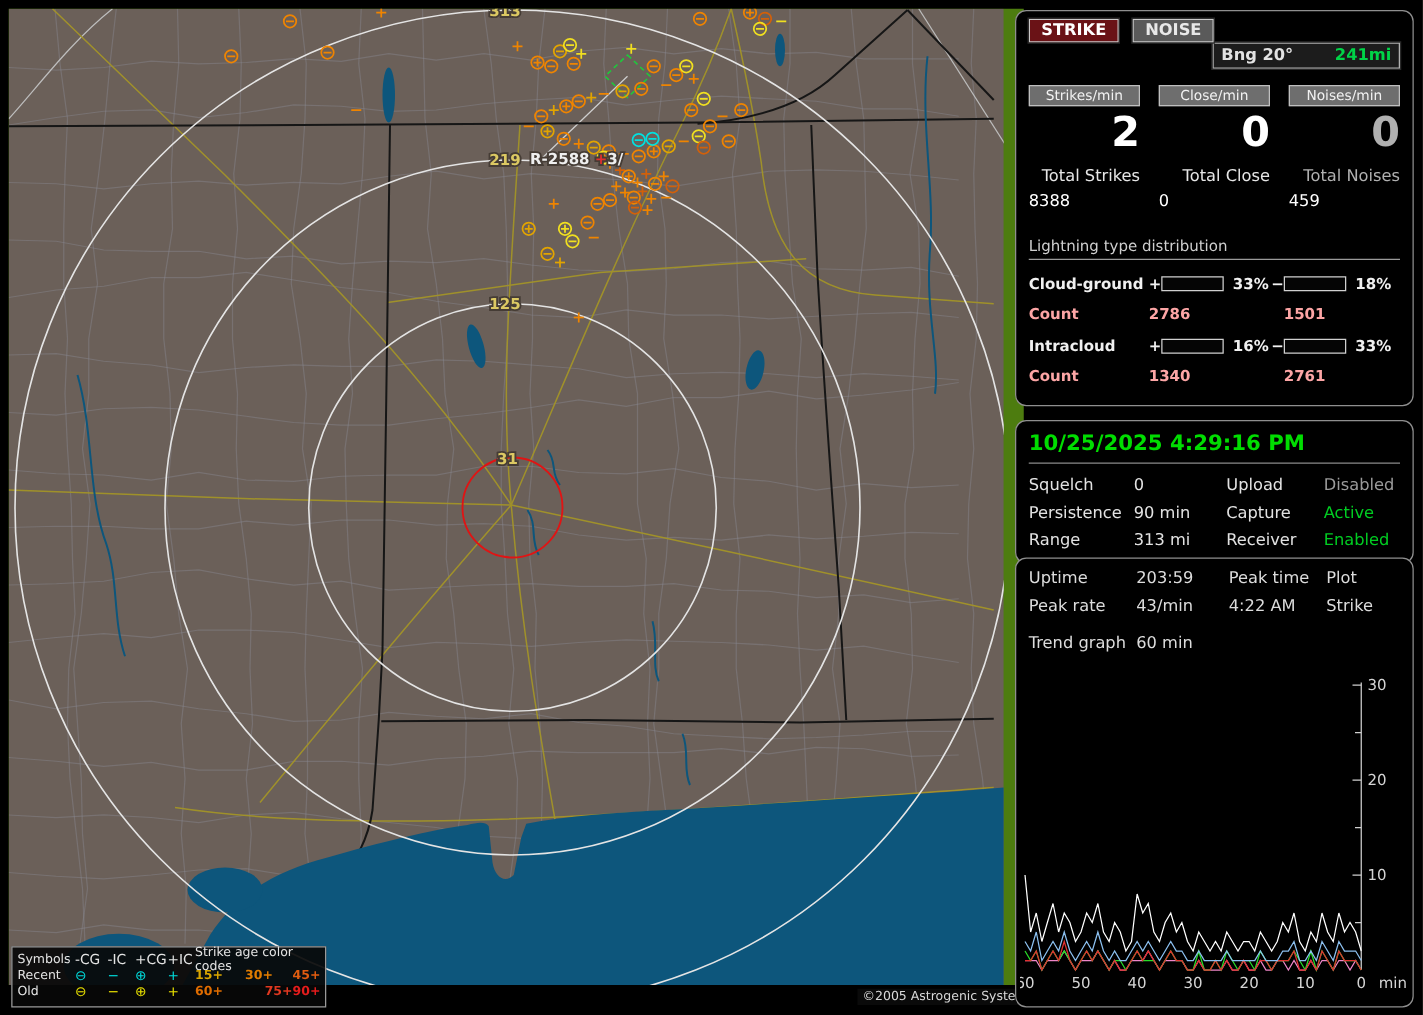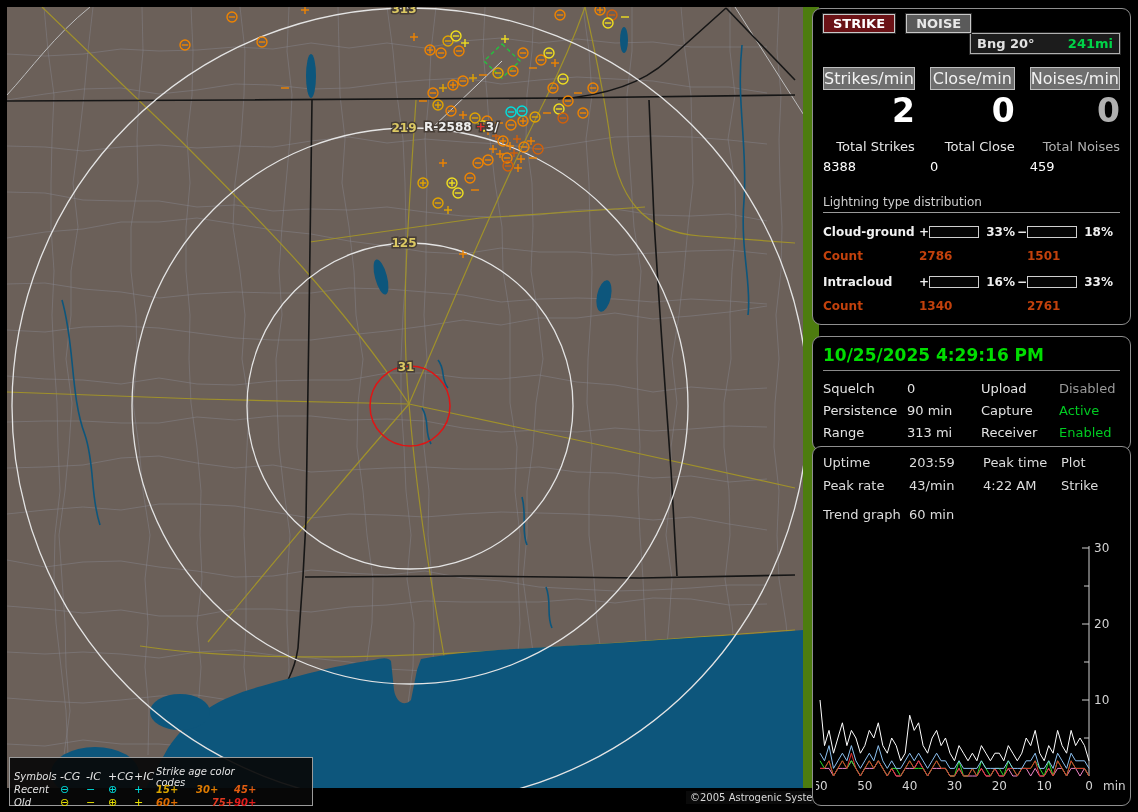--- a/index.html
+++ b/index.html
@@ -5,56 +5,56 @@
   html,body{margin:0;padding:0;background:#000;}
   body{width:1138px;height:812px;position:relative;overflow:hidden;
        font-family:"DejaVu Sans",sans-serif;color:#e2e2e2;}
   
   #map{position:absolute;left:7px;top:7px;width:812px;height:781px;background:#4d7c0f;}
   .ring-label{font:bold 12px "DejaVu Sans",sans-serif;fill:#dcc963;paint-order:stroke;
               stroke:#453c35;stroke-width:3px;text-anchor:middle;}
   .trac-label{font:bold 12px "DejaVu Sans",sans-serif;fill:#efefef;paint-order:stroke;
               stroke:#453c35;stroke-width:3px;}
   
-  #map-legend{position:absolute;left:9px;top:757px;width:304px;height:49px;box-sizing:border-box;
-    background:rgba(8,8,8,.92);border:1px solid #9a9a9a;padding:12px 4px;font-size:10px;
+  #map-legend{position:absolute;left:9px;top:757px;width:252px;height:49px;box-sizing:border-box;
+    background:rgba(8,8,8,.92);border:1px solid #9a9a9a;padding:3px 4px;font-size:10px;
     display:grid;grid-template-columns:46px 26px 22px 26px 22px 40px 38px 30px;
-    grid-auto-rows:13px;align-items:center;color:#e4e4e4;font-style:italic;}
+    grid-auto-rows:13px;align-items:center;color:#e4e4e4;}
   #map-legend .sym{font-size:11px;line-height:11px;}
   #map-legend .age{font-weight:bold;}
   #copyright{position:absolute;left:686px;top:791px;background:#0a0a0a;color:#d8d8d8;
     font-size:10px;padding:1px 4px;}
   
   .box{position:absolute;left:812px;width:319px;background:#000;border:1px solid #8f8f8f;
        border-radius:9px;box-sizing:border-box;}
   #box-stats{top:8px;height:317px;padding:4px 10px;}
   #box-time{top:336px;height:115px;padding:6px 10px;}
   #box-info{top:446px;height:360px;padding:8px 10px;}
   .btn{display:inline-block;background:#5a5a5a;border:1px solid #c8c8c8;outline:1px solid #2a2a2a;
        color:#e8e8e8;font-weight:bold;font-size:13px;padding:1px 9px;cursor:pointer;}
   .btn.strike{background:#6a1216;color:#fff;}
   #bng-bar{float:right;width:136px;background:#1c1c1c;border:1px solid #b0b0b0;outline:1px solid #2a2a2a;
        display:flex;justify-content:space-between;font-weight:bold;font-size:13px;padding:2px 6px;}
   #bng-bar .val{color:#00d448;}
   .rates{display:grid;grid-template-columns:1fr 1fr 1fr;column-gap:15px;margin-top:34px;}
   .rate-h{display:block;background:#6e6e6e;border:1px solid #bfbfbf;color:#f2f2f2;
-       font-size:16px;text-align:center;padding:1px 0;cursor:pointer;}
+       font-size:11px;text-align:center;padding:1px 0;cursor:pointer;}
   .rate-v{font-size:33px;font-weight:bold;color:#fff;text-align:right;margin-top:1px;}
   .tot-l{font-size:13px;color:#e6e6e6;text-align:right;margin-top:9px;white-space:nowrap;}
   .tot-v{font-size:13px;color:#fff;text-align:left;margin-top:5px;}
   .col-muted .rate-v,.col-muted .tot-l{color:#b0b0b0;}
   .dist-title{margin-top:21px;color:#cfcfcf;font-size:12px;border-bottom:1px solid #9a9a9a;
        padding-bottom:3px;}
   .dist-row{display:grid;grid-template-columns:96px 10px 50px 38px 10px 50px 38px;
        align-items:center;margin-top:12px;font-size:12px;font-weight:bold;color:#f0f0f0;}
   .dist-bar{height:10px;border:1px solid #d0d0d0;background:#050505;}
   .dist-bar .fill{height:100%;}
   .dist-pct{text-align:right;padding-right:2px;}
   .count-row{display:grid;grid-template-columns:96px 108px auto;margin-top:10px;
-       font-size:12px;font-weight:bold;color:#c2410c;}
+       font-size:12px;font-weight:bold;color:#fca5a5;}
   #datetime{color:#00dd00;font-weight:bold;font-size:17px;padding:2px 0 5px 0;
        border-bottom:1px solid #8a8a8a;white-space:nowrap;}
   .status-grid{display:grid;grid-template-columns:84px 74px 78px 1fr;row-gap:7px;
        margin-top:10px;font-size:13px;color:#e2e2e2;}
   .info-grid{display:grid;grid-template-columns:86px 74px 78px 1fr;row-gap:8px;
        font-size:13px;color:#dcdcdc;}
   #trend-svg{position:absolute;left:3px;top:92px;}
   .tick-label{font:12px "DejaVu Sans",sans-serif;fill:#d4d4d4;}
 </style>
 </head>

